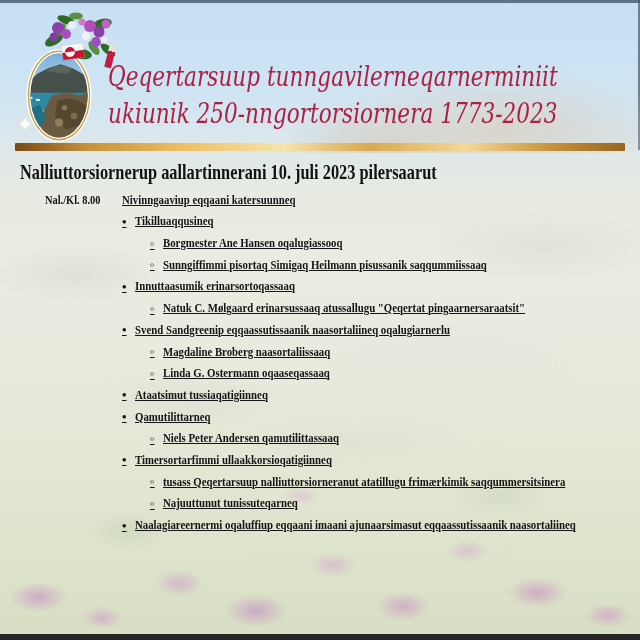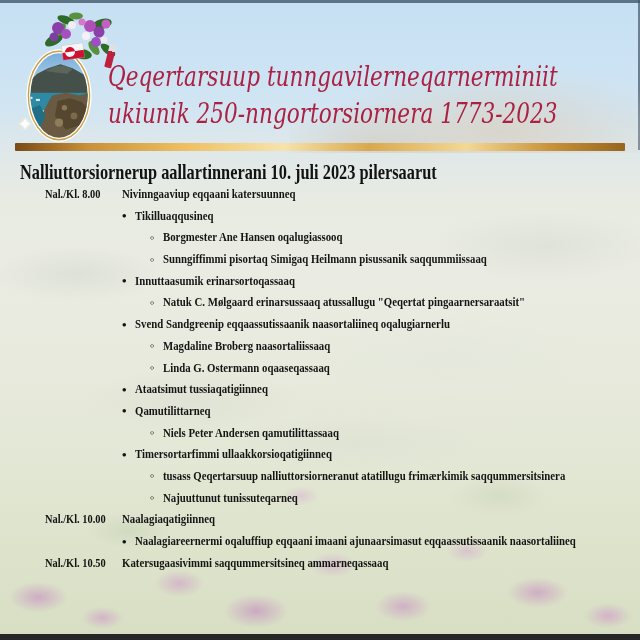--- a/index.html
+++ b/index.html
@@ -57,23 +57,23 @@
     transform:scaleX(.8);transform-origin:0 0;white-space:nowrap;}
 
   .gold-bar{position:absolute;left:15px;top:143px;width:610px;height:8px;border-radius:1px;
     background:linear-gradient(90deg,#7a4a15 0%,#c8913a 12%,#eec063 28%,#f7e3ae 44%,#d9a84e 58%,#f3d896 74%,#c8913a 88%,#96651f 100%);}
 
   
   .schedule-heading{position:absolute;left:20px;top:160px;color:#121212;
     font-size:21.5px;font-weight:700;white-space:nowrap;
     transform:scaleX(.76);transform-origin:0 0;}
   .rows{position:absolute;left:45px;top:186px;width:590px;color:#141414;}
-  .row{display:flex;align-items:flex-start;height:21.7px;}
+  .row{display:flex;align-items:flex-end;height:21.7px;}
   .time{flex:0 0 77px;font-weight:700;font-size:13px;}
-  .content{flex:1;display:flex;align-items:center;min-width:0;}
+  .content{flex:1;display:flex;align-items:center;min-width:0;text-decoration:underline;}
   .content.lvl2{margin-left:28px;}
   .marker{flex:0 0 13px;font-weight:700;font-size:13px;line-height:1;}
   .squeeze{transform:scaleX(.8);transform-origin:0 50%;white-space:nowrap;display:inline-block;}
   .row-text{font-weight:700;font-size:13.5px;}
 </style>
 </head>
 <body>
 
 <div class="edge-top"></div>
 <div class="edge-right"></div>
@@ -255,33 +255,21 @@
       </span>
     </div>
     <div class="row">
       <span class="time squeeze"></span>
       <span class="content lvl2">
         <span class="marker">◦</span>
         <span class="row-text squeeze">Najuuttunut tunissuteqarneq</span>
       </span>
     </div>
     <div class="row">
-      <span class="time squeeze">Nal./Kl. 10.00</span>
-      <span class="content lvl0">
-        <span class="row-text squeeze">Naalagiaqatigiinneq</span>
-      </span>
-    </div>
-    <div class="row">
       <span class="time squeeze"></span>
       <span class="content lvl1">
         <span class="marker">•</span>
         <span class="row-text squeeze">Naalagiareernermi oqaluffiup eqqaani imaani ajunaarsimasut eqqaassutissaanik naasortaliineq</span>
       </span>
     </div>
-    <div class="row">
-      <span class="time squeeze">Nal./Kl. 10.50</span>
-      <span class="content lvl0">
-        <span class="row-text squeeze">Katersugaasivimmi saqqummersitsineq ammarneqassaaq</span>
-      </span>
-    </div>
   </div>
 
 <div class="edge-bottom"></div>
 
 </body></html>

